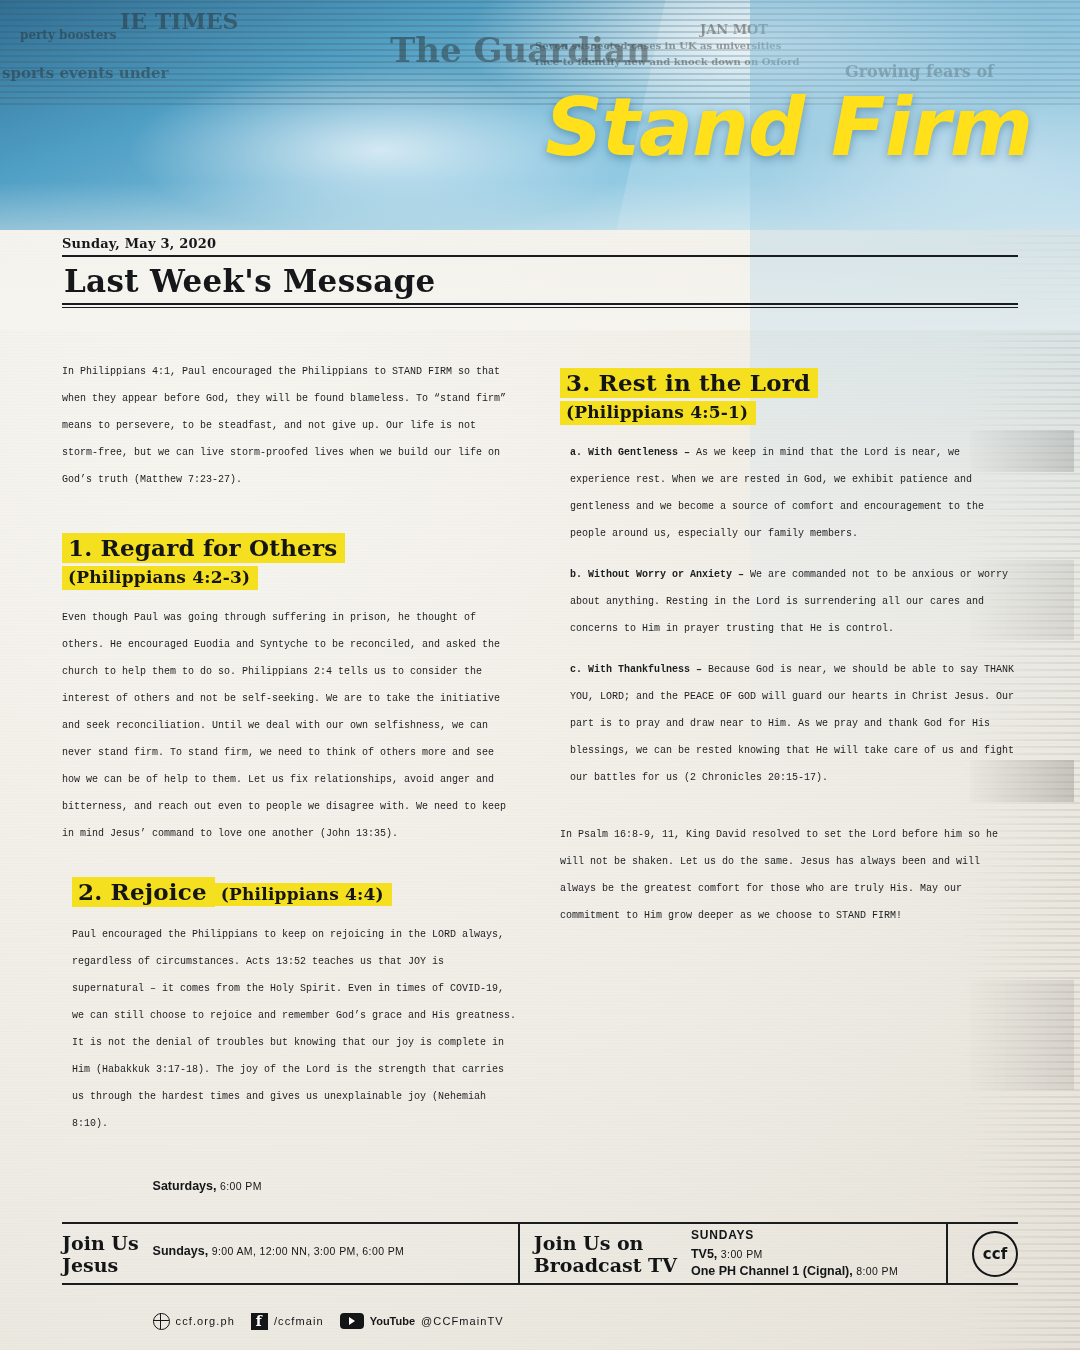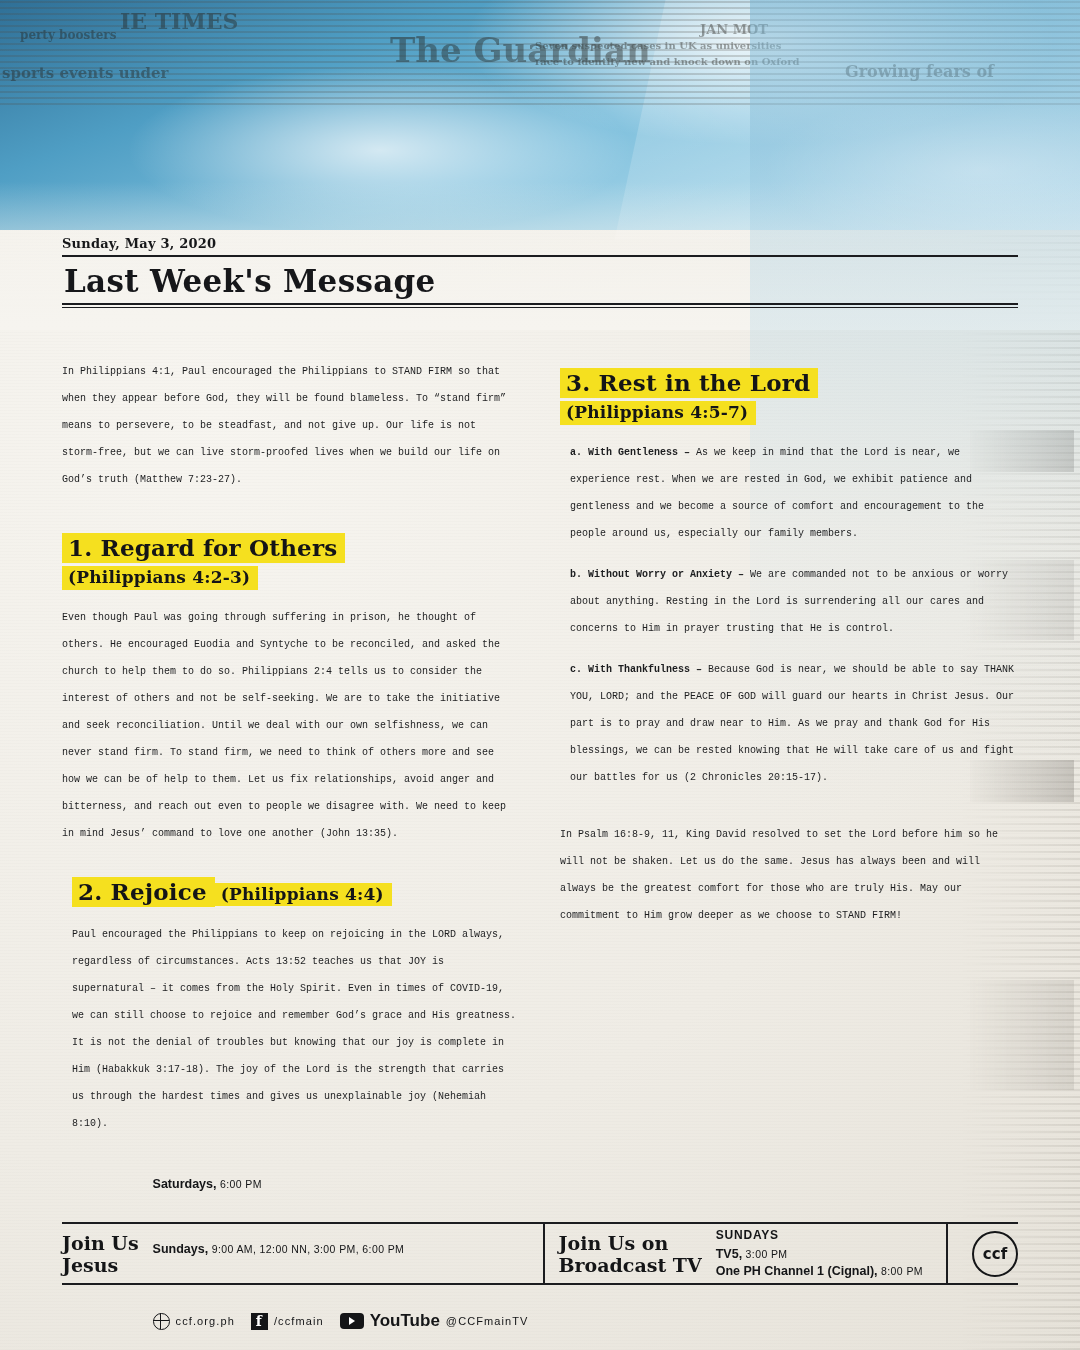--- a/index.html
+++ b/index.html
@@ -160,21 +160,21 @@
   .f-line .sm { font-size:10.5px; letter-spacing:.4px; }
   .f-channels { display:flex; align-items:center; gap:16px; margin-top:5px; }
   .chip { display:flex; align-items:center; gap:6px; font-size:11px; letter-spacing:1.1px; color:#141517; white-space:nowrap; }
   .ic { width:17px; height:17px; display:inline-block; }
   .ic-globe { border:1.6px solid #141517; border-radius:50%; position:relative; }
   .ic-globe:before { content:""; position:absolute; left:-1px; top:6.2px; width:16px; height:1.4px; background:#141517; }
   .ic-globe:after { content:""; position:absolute; left:6.2px; top:-1px; width:1.4px; height:16px; background:#141517; }
   .ic-fb { background:#141517; color:#fff; font-family:"DejaVu Serif", serif; font-weight:700; font-size:14px; text-align:center; line-height:17px; }
   .ic-yt { width:24px; height:16px; background:#141517; border-radius:4px; position:relative; }
   .ic-yt:after { content:""; position:absolute; left:9px; top:4px; border-left:6px solid #fff; border-top:4px solid transparent; border-bottom:4px solid transparent; }
-  .yt-word { font-family:"Liberation Sans", sans-serif; font-weight:700; font-size:17px; letter-spacing:0; }
+  .yt-word { font-family:"Liberation Sans", sans-serif; font-weight:700; font-size:11px; letter-spacing:0; }
   .f-right { display:flex; flex-direction:column; justify-content:center; padding-left:14px; }
   .f-sundays { font-size:12px; font-weight:700; letter-spacing:.8px; color:#141517; margin-bottom:4px; }
   .ccf-logo {
     width:46px; height:46px; border:2px solid #141517; border-radius:50%;
     display:flex; align-items:center; justify-content:center; align-self:center;
     font-family:"DejaVu Sans", sans-serif; font-weight:700; font-size:15px; color:#141517;
     margin-left:10px;
   }
 
   .sm { font-size:10.5px; letter-spacing:.4px; }
@@ -200,20 +200,21 @@
     <div class="hdline" style="left:845px; top:62px; font-size:16px;">Growing fears of</div>
     <div class="hdline" style="left:2px; top:64px; font-size:15px;">sports events under</div>
     <div class="hdline" style="left:20px; top:28px; font-size:12px;">perty boosters</div>
     <div class="hdline" style="left:535px; top:40px; font-size:10px;">Seven suspected cases in UK as universities</div>
     <div class="hdline" style="left:535px; top:56px; font-size:10px;">race to identify new and knock down on Oxford</div>
   </div>
   <div class="sky-fade"></div>
   <div class="sky-right"></div>
 
 
+  <div class="stand-firm">Stand Firm</div>
 
   <div class="masthead">
     <div class="mast-date">Sunday, May 3, 2020</div>
     <div class="rule-thick"></div>
     <div class="mast-title">Last Week's Message</div>
     <div class="rule-double"></div>
   </div>
 
   <div class="cols">
 
@@ -236,21 +237,21 @@
           <span class="hl h-main">2. Rejoice</span><span class="hl h-inline-sub">(Philippians 4:4)</span>
         </div>
       </div>
 
       <p class="indent">Paul encouraged the Philippians to keep on rejoicing in the LORD always, regardless of circumstances. Acts 13:52 teaches us that JOY is supernatural – it comes from the Holy Spirit. Even in times of COVID-19, we can still choose to rejoice and remember God’s grace and His greatness. It is not the denial of troubles but knowing that our joy is complete in Him (Habakkuk 3:17-18). The joy of the Lord is the strength that carries us through the hardest times and gives us unexplainable joy (Nehemiah 8:10).</p>
     </div>
 
     <div class="col right">
       <div class="heading-block">
         <div><span class="hl h-main">3. Rest in the Lord</span></div>
-        <div class="line2"><span class="hl h-sub">(Philippians 4:5-7)</span></div>
+        <div class="line2"><span class="hl h-sub">(Philippians 4:5-1)</span></div>
       </div>
 
       <p class="indent"><b>a. With Gentleness –</b><span> As we keep in mind that the Lord is near, we experience rest. When we are rested in God, we exhibit patience and gentleness and we become a source of comfort and encouragement to the people around us, especially our family members.</span></p>
 
       <p class="indent"><b>b. Without Worry or Anxiety –</b><span> We are commanded not to be anxious or worry about anything. Resting in the Lord is surrendering all our cares and concerns to Him in prayer trusting that He is control.</span></p>
 
       <p class="indent"><b>c. With Thankfulness –</b><span> Because God is near, we should be able to say THANK YOU, LORD; and the PEACE OF GOD will guard our hearts in Christ Jesus. Our part is to pray and draw near to Him. As we pray and thank God for His blessings, we can be rested knowing that He will take care of us and fight our battles for us (2 Chronicles 20:15-17).</span></p>
 
       <div class="gap-md"></div>
 

